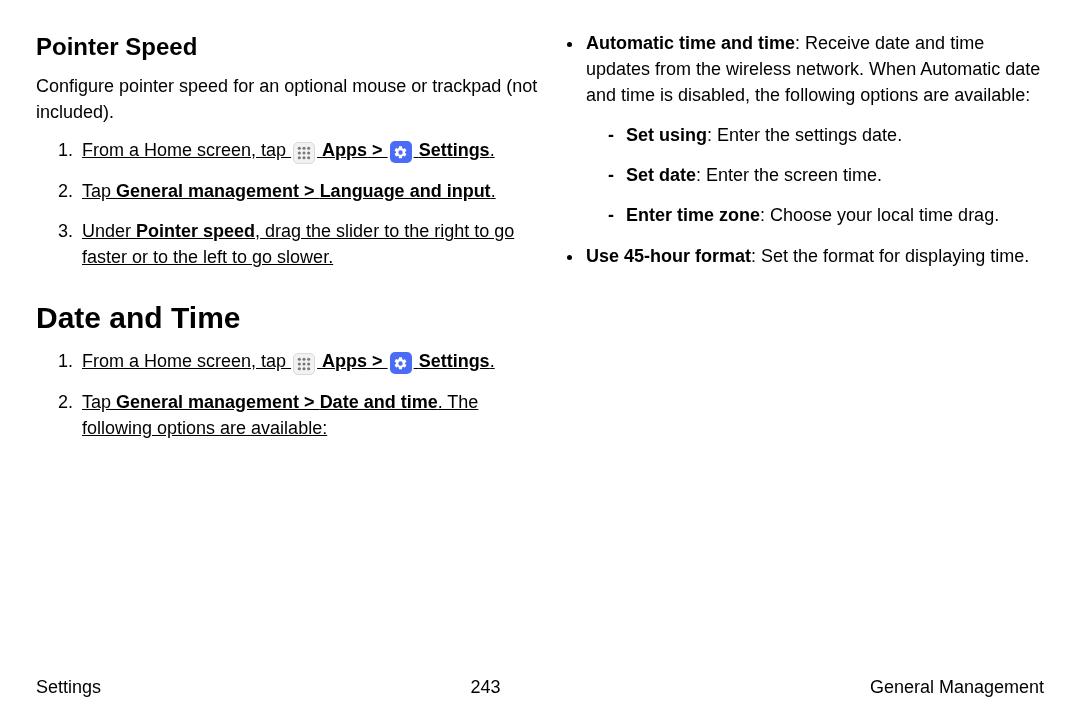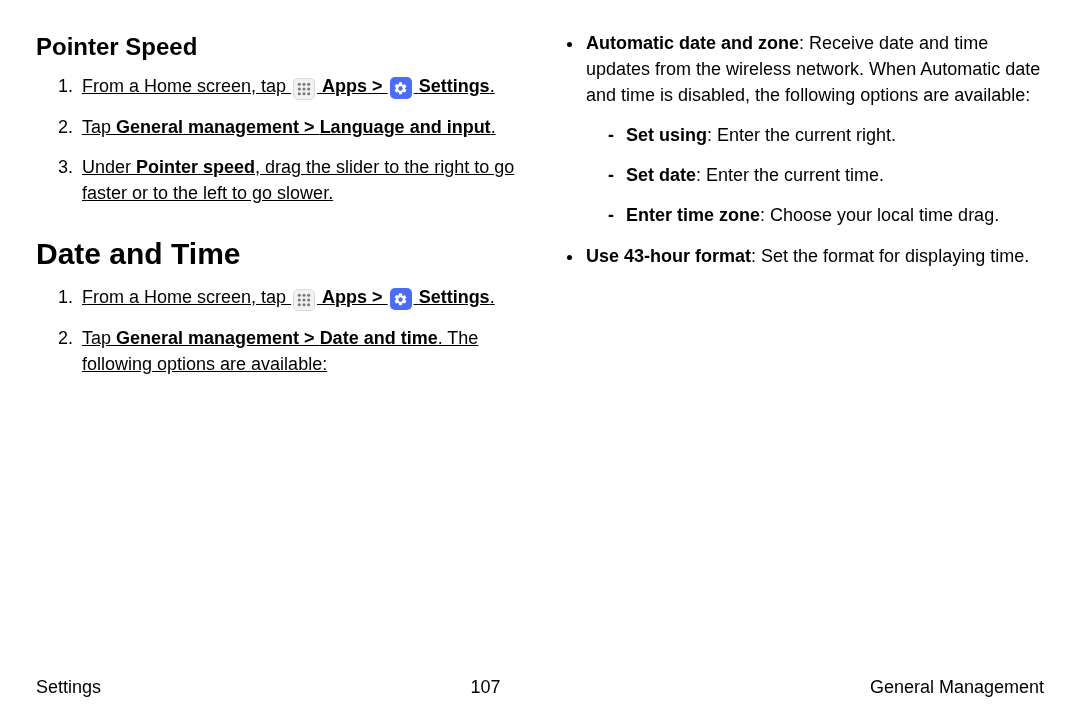--- a/index.html
+++ b/index.html
@@ -98,20 +98,21 @@
     font-size: 18px;
   }
 </style>
 </head>
 <body>
 
 <div class="columns">
 
   <div class="col">
     <h2 class="ps">Pointer Speed</h2>
+    <p class="desc">Configure pointer speed for an optional mouse or trackpad (not included).</p>
 
     <ol>
       <li>
         <span>From a Home screen, tap </span><span class="icon icon-apps">
             <svg viewBox="0 0 12 12">
               <g fill="#777">
                 <circle cx="2" cy="2" r="1.3"></circle>
                 <circle cx="6" cy="2" r="1.3"></circle>
                 <circle cx="10" cy="2" r="1.3"></circle>
                 <circle cx="2" cy="6" r="1.3"></circle>
@@ -166,32 +167,32 @@
       </li>
       <li>
         <span>Tap </span><span class="b">General management</span><span class="chev"> &gt; </span><span class="b">Date and time</span><span>. The following options are available:</span>
       </li>
     </ol>
   </div>
 
   <div class="col">
     <ul class="bullets">
       <li>
-        <span class="b">Automatic date and zone</span><span>: Receive date and time updates from the wireless network. When Automatic date and time is disabled, the following options are available:</span>
+        <span class="b">Automatic time and time</span><span>: Receive date and time updates from the wireless network. When Automatic date and time is disabled, the following options are available:</span>
         <ul class="dashes">
-          <li><span class="b">Set using</span><span>: Enter the current right.</span></li>
-          <li><span class="b">Set date</span><span>: Enter the current time.</span></li>
+          <li><span class="b">Set using</span><span>: Enter the settings date.</span></li>
+          <li><span class="b">Set date</span><span>: Enter the screen time.</span></li>
           <li><span class="b">Enter time zone</span><span>: Choose your local time drag.</span></li>
         </ul>
       </li>
       <li>
-        <span class="b">Use 43-hour format</span><span>: Set the format for displaying time.</span>
+        <span class="b">Use 45-hour format</span><span>: Set the format for displaying time.</span>
       </li>
     </ul>
   </div>
 
 </div>
 
 <div class="footer">
   <span>Settings</span>
-  <span>107</span>
+  <span>243</span>
   <span>General Management</span>
 </div>
 
 </body></html>

